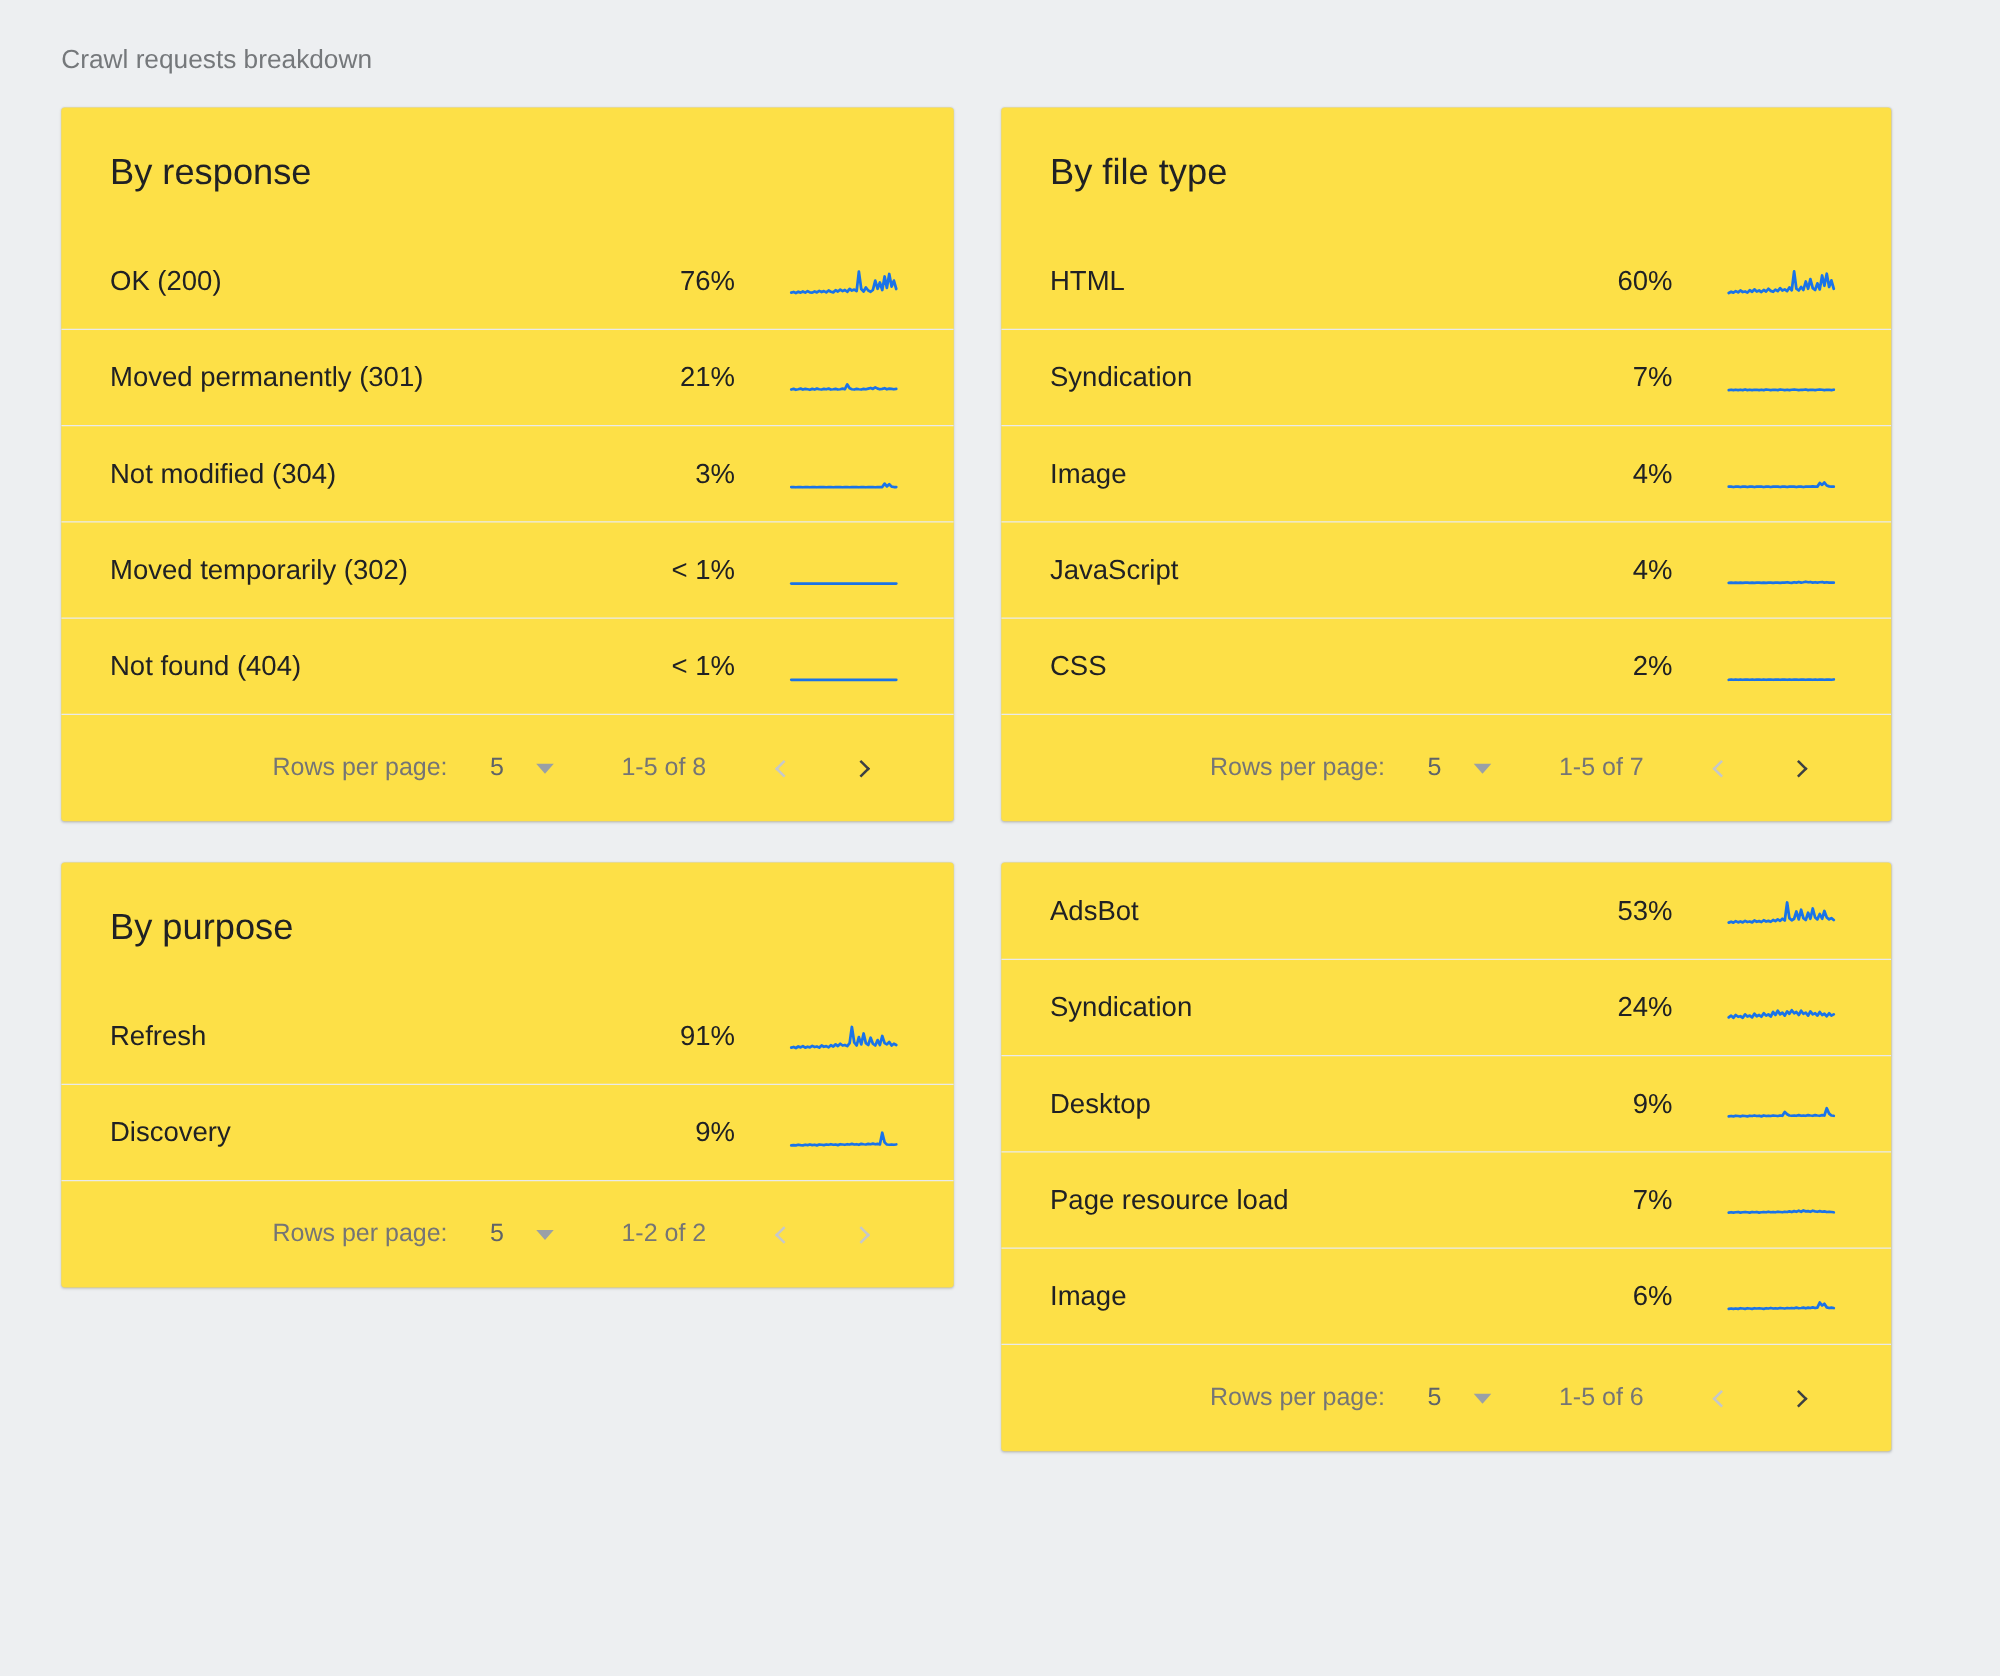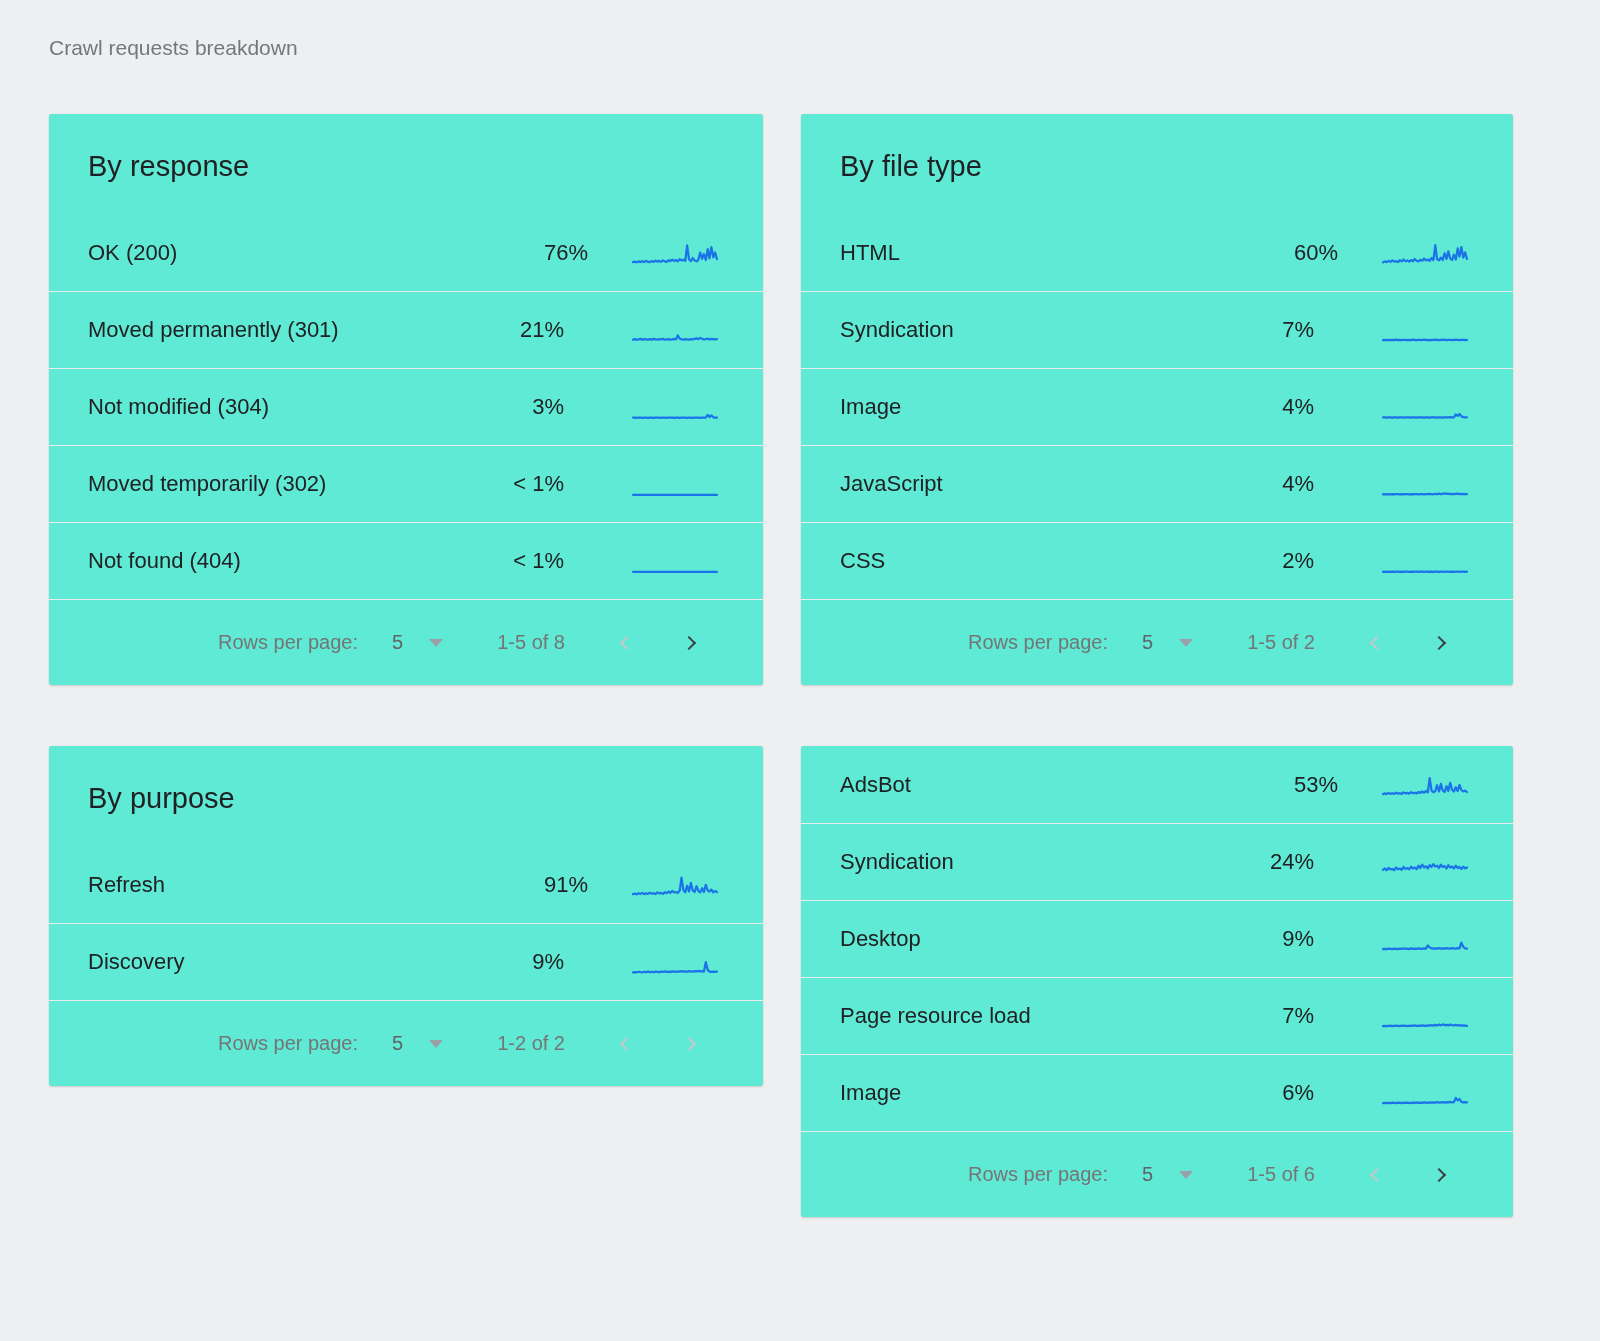--- a/index.html
+++ b/index.html
@@ -14,35 +14,34 @@
     font-size:21px; font-weight:400; color:#75787b;
     margin:0 0 26px 0; line-height:24px;
   }
   .grid {
     display:grid;
     grid-template-columns:714px 712px;
     column-gap:38px; row-gap:33px;
     align-items:start;
   }
   .card {
-    background:#5eead4;
+    background:#fde047;
     border-radius:3px;
     box-shadow:0 1px 2px rgba(60,64,67,.20), 0 0 1px rgba(60,64,67,.10);
     overflow:hidden;
-    margin-top:28px;
   }
   .card-title {
     font-size:29px; font-weight:400; color:#202124;
     padding:33px 39px 29px 39px; line-height:38px;
   }
   .row {
     display:flex; align-items:center;
     height:77px; padding:0 44px 0 39px;
   }
-  .row + .row { border-top:1px solid #e9eaeb;gap:24px; }
+  .row + .row { border-top:1px solid #e9eaeb; }
   .row-label { font-size:22px; color:#202124; }
   .row-value { margin-left:auto; font-size:22px; color:#202124; white-space:nowrap; }
   .row-spark { width:88px; height:34px; margin-left:43px; flex:0 0 auto; display:flex; align-items:center; }
   .card-footer {
     border-top:1px solid #e9eaeb;
     height:86px;
     display:flex; align-items:center; justify-content:flex-end;
     padding-right:58px;
     font-size:20px; color:#757575; white-space:nowrap;
   }
@@ -196,21 +195,21 @@
               </svg>
             </span>
           </div>
         </div>
       <div class="card-footer">
         <span class="rpp-label">Rows per page:</span>
         <span class="rpp-value">5</span>
         <button class="rpp-dd">
             <span class="tri"></span>
           </button>
-        <span class="pg-range">1-5 of 2</span>
+        <span class="pg-range">1-5 of 7</span>
         <button class="pg-btn prev" data-disabled="true">
             <span class="chev chev-left"></span>
           </button>
         <button class="pg-btn next" data-disabled="false">
             <span class="chev chev-right"></span>
           </button>
       </div>
     </div>
 
     <div class="card">

